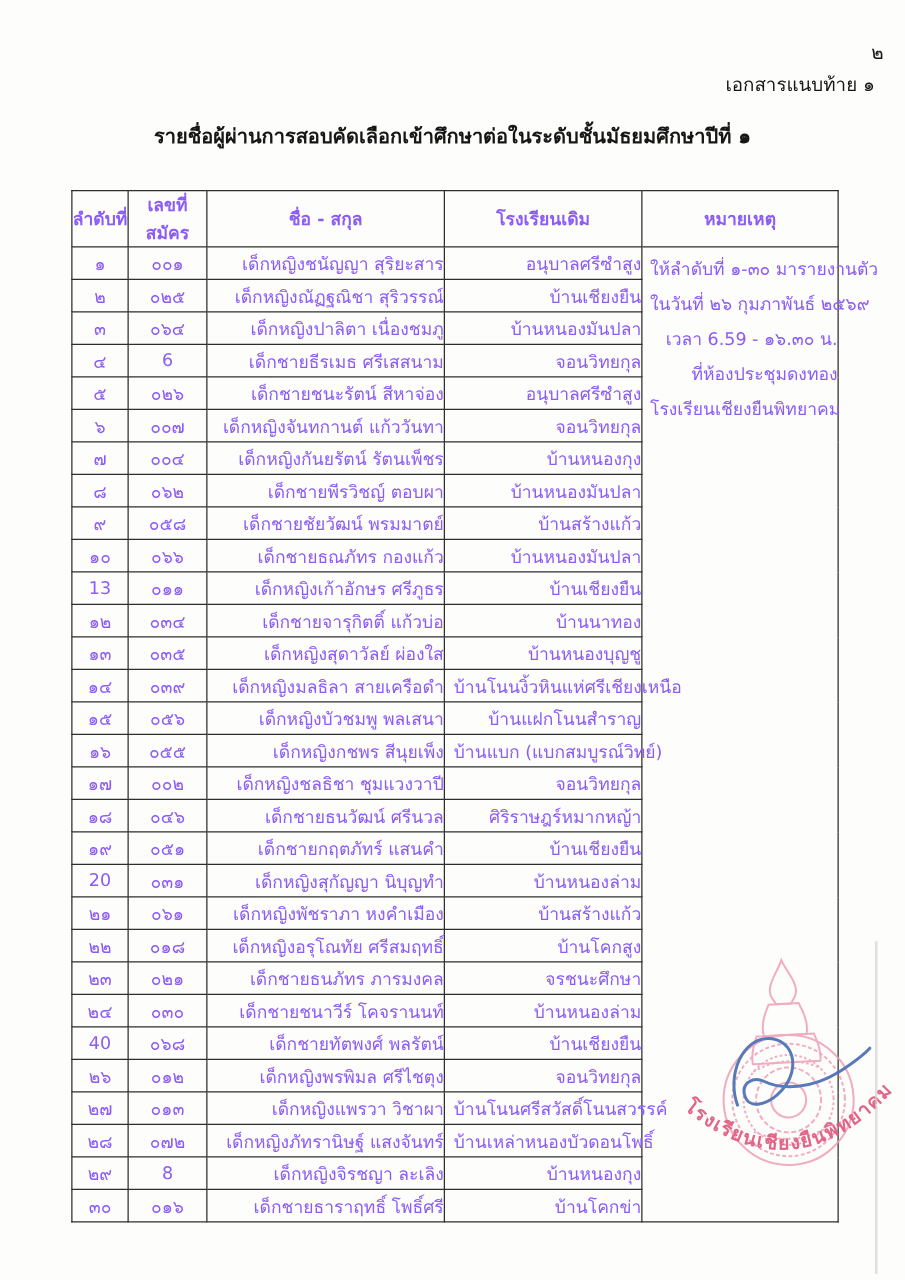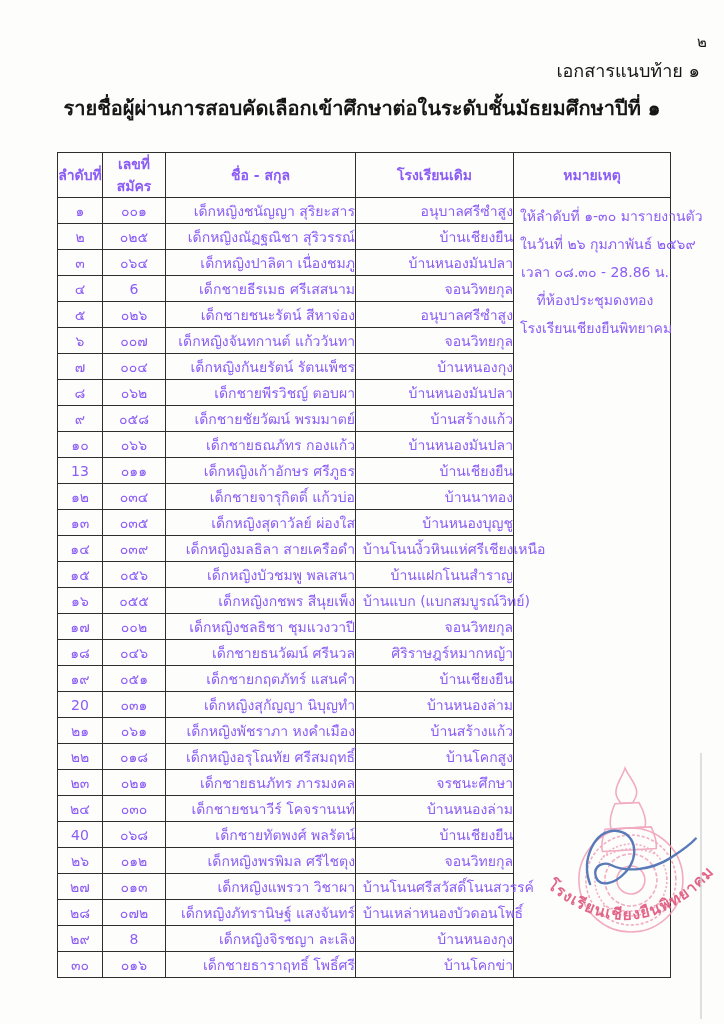--- a/index.html
+++ b/index.html
@@ -12,42 +12,42 @@
   .page {
     position:relative; width:724px; height:1024px;
     background:#fdfdfc; overflow:hidden;
   }
   .page-number {
     position:absolute; top:30px; left:697px;
     font-size:15px;
   }
   .attachment-label {
     position:absolute; top:56px; right:24px;
-    font-size:18px;
+    font-size:15px;
   }
   .title-block {
     position:absolute; top:94px; left:0; width:724px;
     text-align:center; font-weight:bold;
-    font-size:20px; line-height:29px;
+    font-size:16px; line-height:29px;
   }
   table.roster {
     position:absolute; top:152px; left:57px; width:613px;
     border-collapse:collapse; table-layout:fixed;
     font-size:14px; color:#8b5cf6;
   }
   .roster th, .roster td { border:1px solid #2e2e2e; }
   .roster th { font-weight:bold; height:27px; font-size:14px; text-align:center; }
   .roster td { height:26px; }
   .c-no, .c-app_no { text-align:center; }
   .c-name, .c-school {
     text-align:right; padding-left:7px;
     white-space:nowrap; overflow:visible;
   }
   .c-remark {
-    vertical-align:top; text-align:center;
+    vertical-align:top; text-align:right;
     padding:4px 0 0 6px; line-height:28px;
     white-space:nowrap; overflow:visible;
   }
   .remark-line { height:28px; }
   .stamp {
     position:absolute; left:543px; top:764px;
     width:174px; height:198px;
     transform:rotate(-3deg);
     opacity:0.92;
   }
@@ -88,21 +88,21 @@
     </thead>
     <tbody>
       <tr>
         <td class="c-no">๑</td>
         <td class="c-app_no">๐๐๑</td>
         <td class="c-name">เด็กหญิงชนัญญา  สุริยะสาร</td>
         <td class="c-school">อนุบาลศรีซำสูง</td>
         <td class="c-remark" rowspan="30">
           <div class="remark-line">ให้ลำดับที่ ๑-๓๐ มารายงานตัว</div>
           <div class="remark-line">ในวันที่ ๒๖ กุมภาพันธ์ ๒๕๖๙</div>
-          <div class="remark-line">เวลา ๐๘.๓๐ - 28.86 น.</div>
+          <div class="remark-line">เวลา 6.59 - ๑๖.๓๐ น.</div>
           <div class="remark-line">ที่ห้องประชุมดงทอง</div>
           <div class="remark-line">โรงเรียนเชียงยืนพิทยาคม</div>
         </td>
       </tr>
     <tr>
           <td class="c-no">๒</td>
           <td class="c-app_no">๐๒๕</td>
           <td class="c-name">เด็กหญิงณัฏฐณิชา สุริวรรณ์</td>
           <td class="c-school">บ้านเชียงยืน</td>
         </tr>

